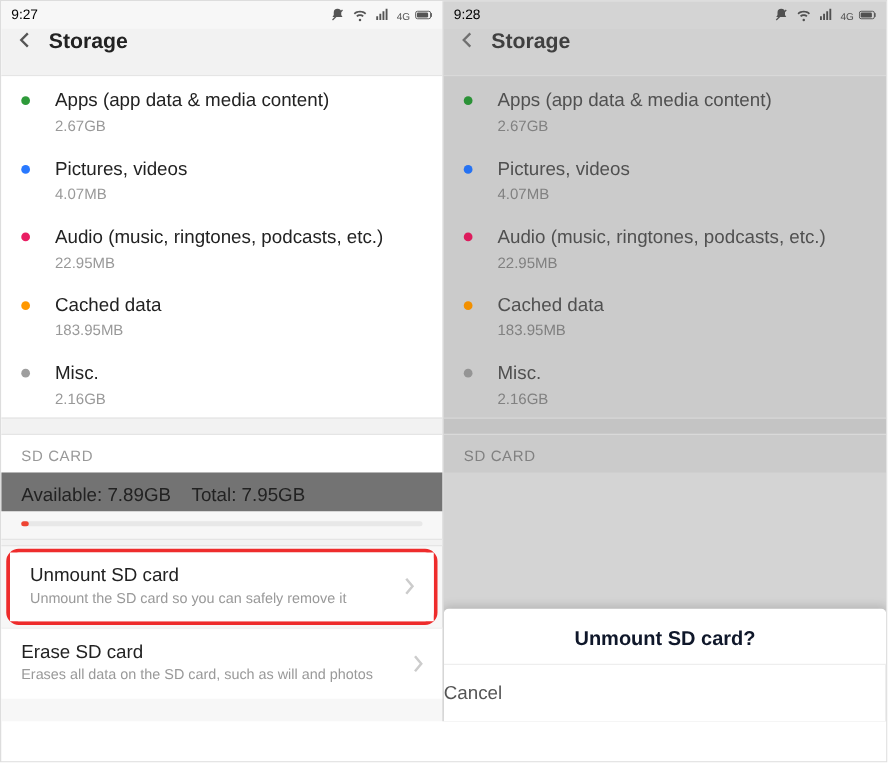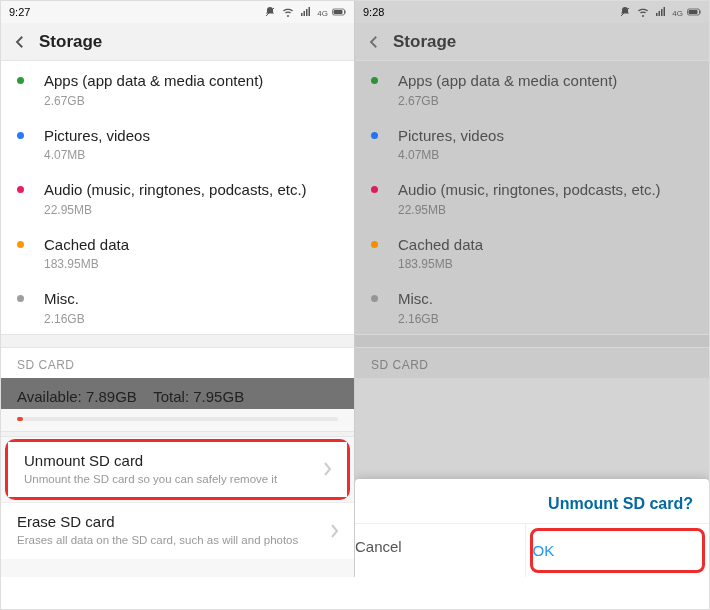--- a/index.html
+++ b/index.html
@@ -7,21 +7,21 @@
   .container { display: flex; width: 710px; height: 610px; border: 1px solid #ddd; }
   .phone { width: 355px; height: 576px; position: relative; background: #f7f7f7; overflow: hidden; }
   .phone.right { background: #e0e0e0; }
   .phone.left { border-right: 1px solid #ccc; }
 
   .statusbar { height: 22px; display: flex; align-items: center; justify-content: space-between; padding: 0 8px; font-size: 11px; background: #f7f7f7; }
   .phone.right .statusbar { background: #e0e0e0; }
   .status-icons { display: flex; align-items: flex-end; gap: 4px; }
   .status-icons svg { width: 14px; height: 12px; }
 
-  .header { height: 38px; display: flex; align-items: center; padding: 0 10px; background: #f2f2f2; border-bottom: 1px solid #e5e5e5; }
+  .header { height: 38px; display: flex; align-items: flex-start; padding: 0 10px; background: #f2f2f2; border-bottom: 1px solid #e5e5e5; }
   .phone.right .header { background: #ddd; }
   .back-chev { width: 18px; height: 18px; margin-right: 10px; }
   .header-title { font-size: 17px; font-weight: bold; color: #222; }
 
   .list { background: #fff; }
   .phone.right .list { background: #d6d6d6; }
   .item { display: flex; padding: 10px 16px 8px 16px; align-items: flex-start; }
   .dot { width: 7px; height: 7px; border-radius: 50%; margin-top: 6px; margin-right: 20px; flex-shrink: 0; }
   .item-text { flex: 1; }
   .item-title { font-size: 15px; color: #222; line-height: 1.3; }
@@ -41,21 +41,21 @@
   .action-item { padding: 10px 16px; background: #fff; position: relative; }
   .action-title { font-size: 15px; color: #222; }
   .action-sub { font-size: 11.5px; color: #999; margin-top: 3px; line-height: 1.35; }
   .action-chev { position: absolute; right: 14px; top: 50%; transform: translateY(-50%); color: #ccc; }
 
   .highlight-box { border: 3px solid #ee2c2c; border-radius: 10px; margin: 2px 4px; }
 
   
   .overlay { position: absolute; left: 0; right: 0; bottom: 0; top: 0; background: rgba(0,0,0,0.05); }
   .dialog { position: absolute; left: 0; right: 0; bottom: 0; background: #fff; border-top-left-radius: 4px; border-top-right-radius: 4px; box-shadow: 0 -2px 8px rgba(0,0,0,0.15); }
-  .dialog-title { text-align: right; font-size: 16px; font-weight: bold; padding: 16px 16px 10px 16px; color: #0369a1; }
+  .dialog-title { text-align: center; font-size: 16px; font-weight: bold; padding: 16px 16px 10px 16px; color: #0f172a; }
   .dialog-msg { text-align: center; font-size: 13.5px; color: #666; padding: 0 28px 18px 28px; line-height: 1.5; }
   .dialog-btns { display: flex; border-top: 1px solid #eee; }
   .dialog-btn { flex: 1; text-align: left; padding: 14px 0; font-size: 15px; }
   .dialog-btn.cancel { color: #555; border-right: 1px solid #eee; }
   .dialog-btn.ok { color: #2196f3; }
   .ok-highlight { border: 3px solid #ee2c2c; border-radius: 8px; margin: 4px; }
 </style>
 </head>
 <body>
 
@@ -237,19 +237,16 @@
     </div>
 
     <div class="section-gap"></div>
     <div class="section-header">SD CARD</div>
 
     <div class="overlay"></div>
     <div class="dialog">
       <div class="dialog-title">Unmount SD card?</div>
       <div class="dialog-btns">
         <div class="dialog-btn cancel">Cancel</div>
-        <div class="ok-highlight" style="flex:1">
-          <div class="dialog-btn ok" style="padding:11px 0">OK</div>
-        </div>
       </div>
     </div>
   </div>
 </div>
 
 </body></html>

